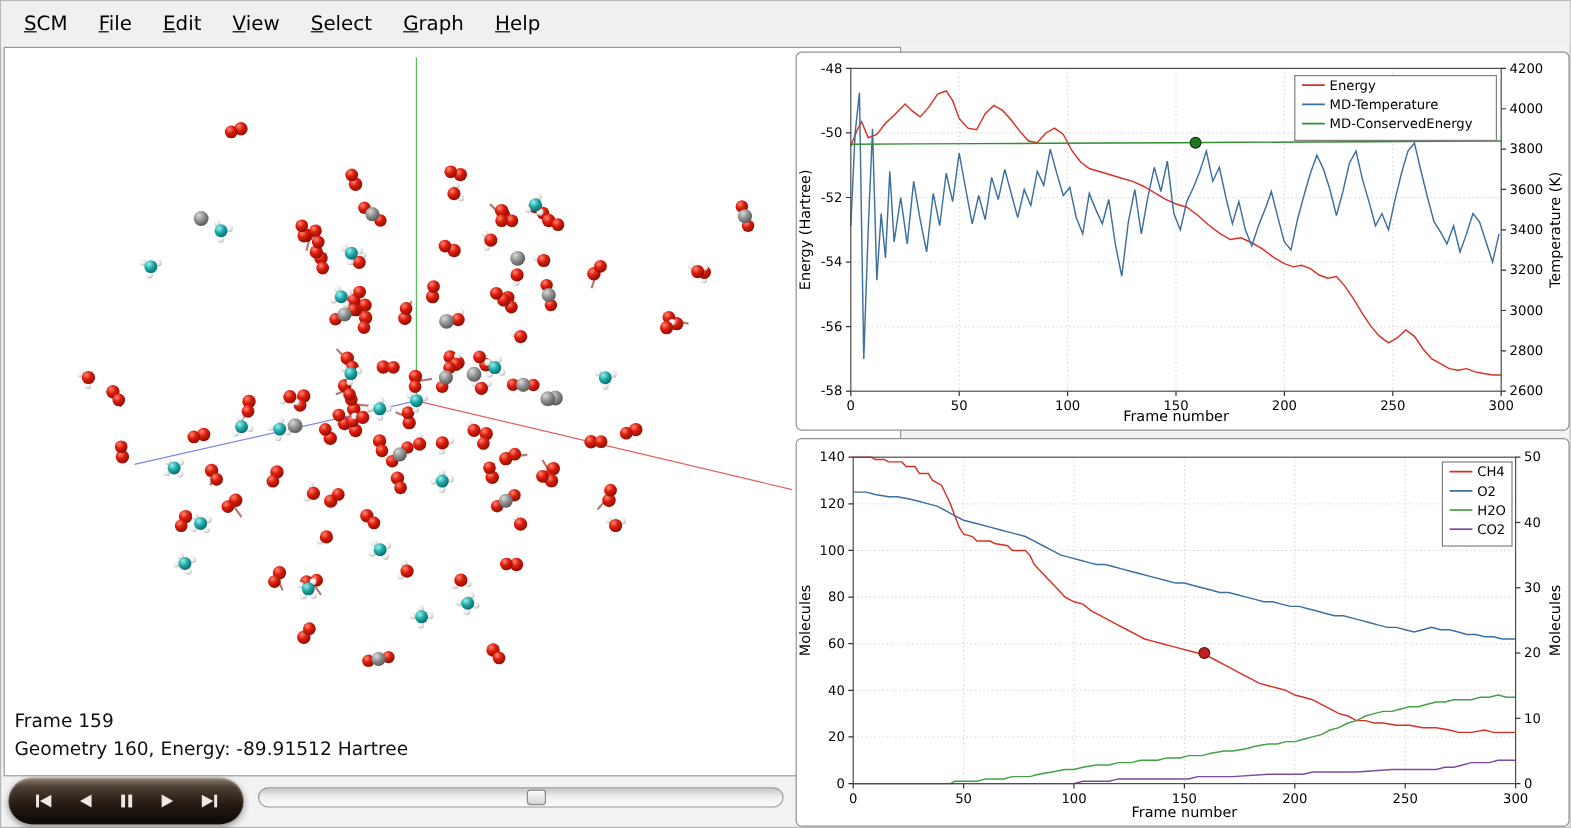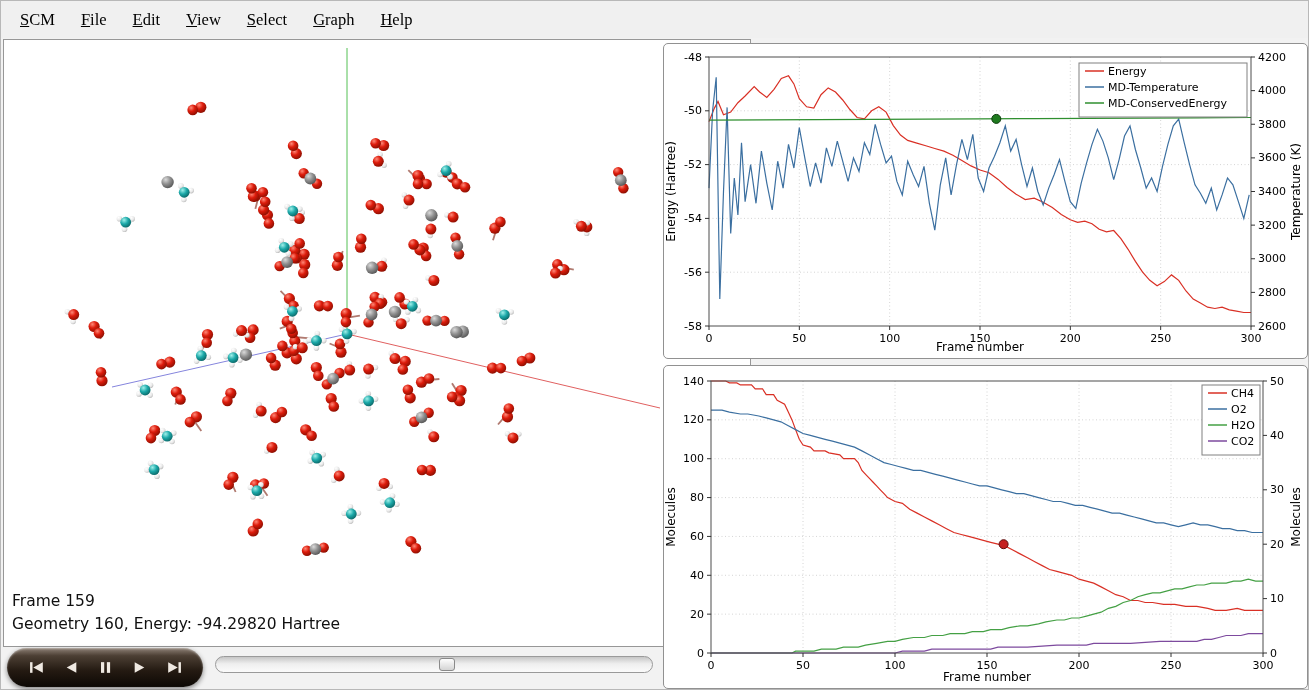--- a/index.html
+++ b/index.html
@@ -2,21 +2,21 @@
 <html><head>
 <meta charset="utf-8">
 <style>
   * { margin:0; padding:0; box-sizing:border-box; }
   html,body { width:1309px; height:690px; }
   body { font-family:"DejaVu Sans","Liberation Sans",sans-serif; background:#f2f2f2; position:relative; overflow:hidden; }
   .window { position:absolute; inset:0; border:1px solid #b8b8b8; background:#f2f2f2; }
 
   
   .menubar { position:absolute; left:0; top:0; width:100%; height:37px; background:#f0f0f0;
-             display:flex; align-items:center; padding-left:6px; font-size:16.5px; color:#000;font-family:Liberation Serif, serif; }
+             display:flex; align-items:center; padding-left:6px; font-size:16.5px; color:#000; }
   .menu-item { padding:6px 13px; white-space:nowrap; cursor:default; }
 
   
   .viewport { position:absolute; left:2px; top:38px; width:748px; height:608px;
               background:#ffffff; border:1px solid #979797; overflow:hidden; }
   .viewport svg { display:block; }
   .frame-info { position:absolute; left:8px; top:550px; font-size:15.5px; color:#101010; line-height:23px; }
 
   
   .player { position:absolute; left:6px; top:647px; width:196px; height:39px; border-radius:20px;
@@ -536,21 +536,21 @@
           <circle cx="458.8" cy="291.7" r="6.2" fill="url(#gC)"></circle>
           <circle cx="391.0" cy="271.9" r="6.2" fill="url(#gC)"></circle>
           <circle cx="427.4" cy="175.3" r="6.2" fill="url(#gC)"></circle>
           <circle cx="163.6" cy="142.1" r="6.2" fill="url(#gC)"></circle>
           <circle cx="368.1" cy="227.8" r="6.2" fill="url(#gC)"></circle>
           <circle cx="452.5" cy="292.2" r="6.2" fill="url(#gC)"></circle>
         </g>
       </svg>
     <div class="frame-info">
       <div>Frame 159</div>
-      <div>Geometry 160, Energy: -94.29820 Hartree</div>
+      <div>Geometry 160, Energy: -89.91512 Hartree</div>
     </div>
   </div>
 
   <div class="player">
     <button class="pbtn">
       <span>
           <svg width="17" height="13" viewBox="0 0 16 12" fill="#efe9e2">
             <rect x="1" y="1" width="2.3" height="10"></rect>
             <polygon points="13,1 13,11 4,6"></polygon>
           </svg>

